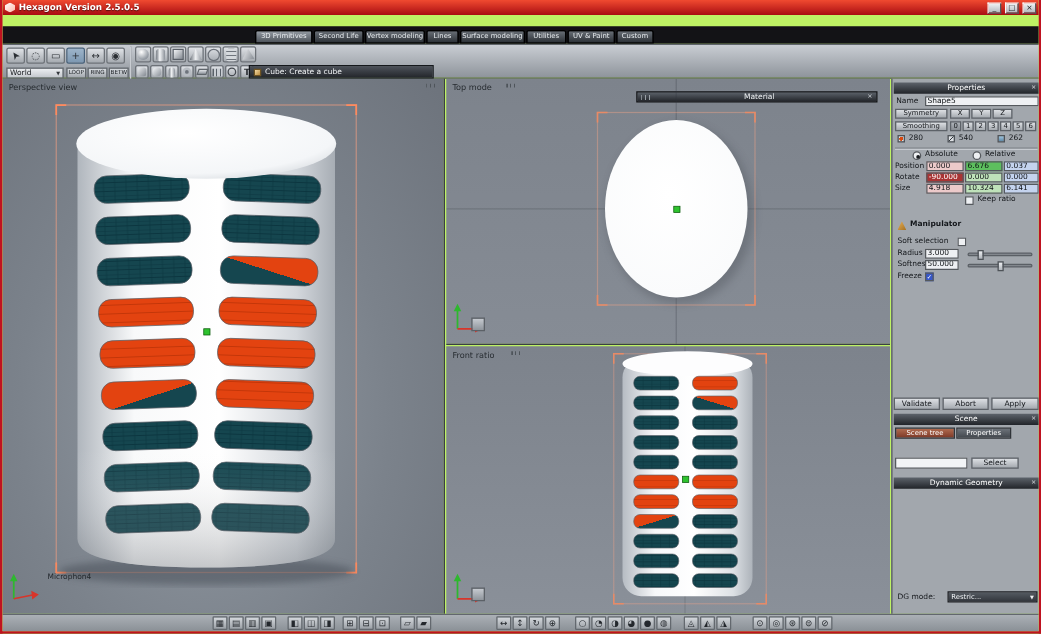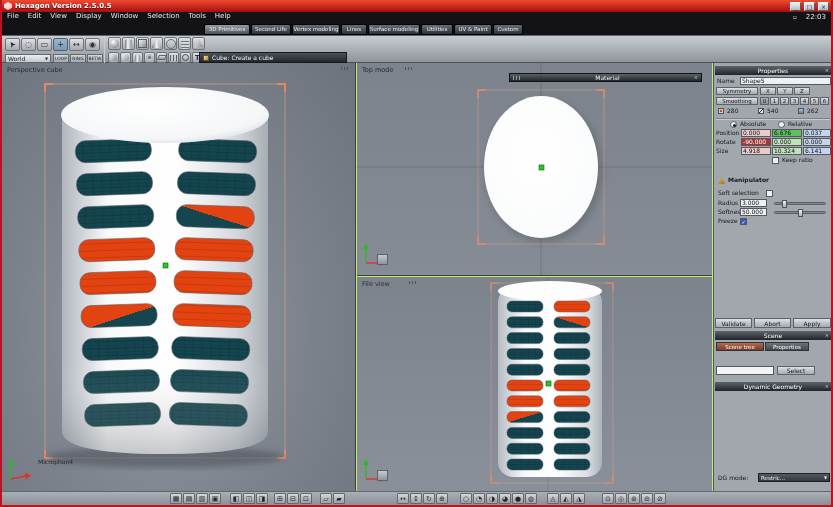--- a/index.html
+++ b/index.html
@@ -111,33 +111,20 @@
 <div id="win">
 
   <div id="titlebar">
     <span id="appicon"></span>
     <span id="title">Hexagon Version 2.5.0.5</span>
     <span class="winbtn">_</span>
     <span class="winbtn">□</span>
     <span class="winbtn">×</span>
   </div>
 
-  <div id="menubar">
-    <span class="menu-item">File</span>
-    <span class="menu-item">Edit</span>
-    <span class="menu-item">View</span>
-    <span class="menu-item">Display</span>
-    <span class="menu-item">Window</span>
-    <span class="menu-item">Selection</span>
-    <span class="menu-item">Tools</span>
-    <span class="menu-item">Help</span>
-    <span id="menu-spacer"></span>
-    <span id="tray-ico">▫</span>
-    <span id="clock">22:03</span>
-  </div>
 
   <div id="tabstrip">
     <div class="tab active" style="left:202px;width:46px;">3D Primitives</div>
     <div class="tab" style="left:249px;width:40px;">Second Life</div>
     <div class="tab" style="left:290px;width:48px;">Vertex modeling</div>
     <div class="tab" style="left:339px;width:26px;">Lines</div>
     <div class="tab" style="left:366px;width:52px;">Surface modeling</div>
     <div class="tab" style="left:419px;width:32px;">Utilities</div>
     <div class="tab" style="left:452px;width:38px;">UV &amp; Paint</div>
     <div class="tab" style="left:491px;width:30px;">Custom</div>
@@ -210,21 +197,21 @@
         <span style="font-size:7px;font-weight:bold;">T</span>
       </div>
 
     <div id="status-strip">
       <span id="status-cube"></span>
       <span id="status-text">Cube: Create a cube</span>
     </div>
   </div>
 
   <div id="vp-persp">
-    <span class="vp-label">Perspective cube</span>
+    <span class="vp-label">Perspective view</span>
     <span class="vp-grip" style="right:6px;"></span>
     <svg width="354" height="428" viewBox="0 0 354 428">
       <defs>
         <linearGradient id="pBody" x1="0" y1="0" x2="1" y2="0">
           <stop offset="0" stop-color="#b0b6bd"></stop>
             <stop offset="0.22" stop-color="#f8f9fa"></stop>
           <stop offset="0.55" stop-color="#ffffff"></stop>
             <stop offset="0.85" stop-color="#d4d8dd"></stop>
           <stop offset="1" stop-color="#a7adb4"></stop>
         </linearGradient>
@@ -334,21 +321,21 @@
     <svg class="gizmo" width="26" height="26">
       <line x1="5" y1="22" x2="5" y2="7" stroke="#2eb82e" stroke-width="1.4"></line>
       <path d="M2 8 L5 2 L8 8 Z" fill="#2eb82e"></path>
       <line x1="5" y1="22" x2="20" y2="22" stroke="#d8352a" stroke-width="1.4"></line>
       <path d="M19 19 L25 22 L19 25 Z" fill="#d8352a"></path>
     </svg>
     <span class="minibox"></span>
   </div>
 
   <div id="vp-front">
-    <span class="vp-label">File view</span>
+    <span class="vp-label">Front ratio</span>
     <span class="vp-grip" style="left:52px;"></span>
     <svg width="355" height="214" viewBox="0 0 355 214" style="position:absolute;left:0;top:0;">
       <defs>
         <linearGradient id="fBody" x1="0" y1="0" x2="1" y2="0">
           <stop offset="0" stop-color="#b6bcc3"></stop>
             <stop offset="0.25" stop-color="#f7f8fa"></stop>
           <stop offset="0.55" stop-color="#ffffff"></stop>
             <stop offset="0.85" stop-color="#dde1e5"></stop>
           <stop offset="1" stop-color="#adb3ba"></stop>
         </linearGradient>

